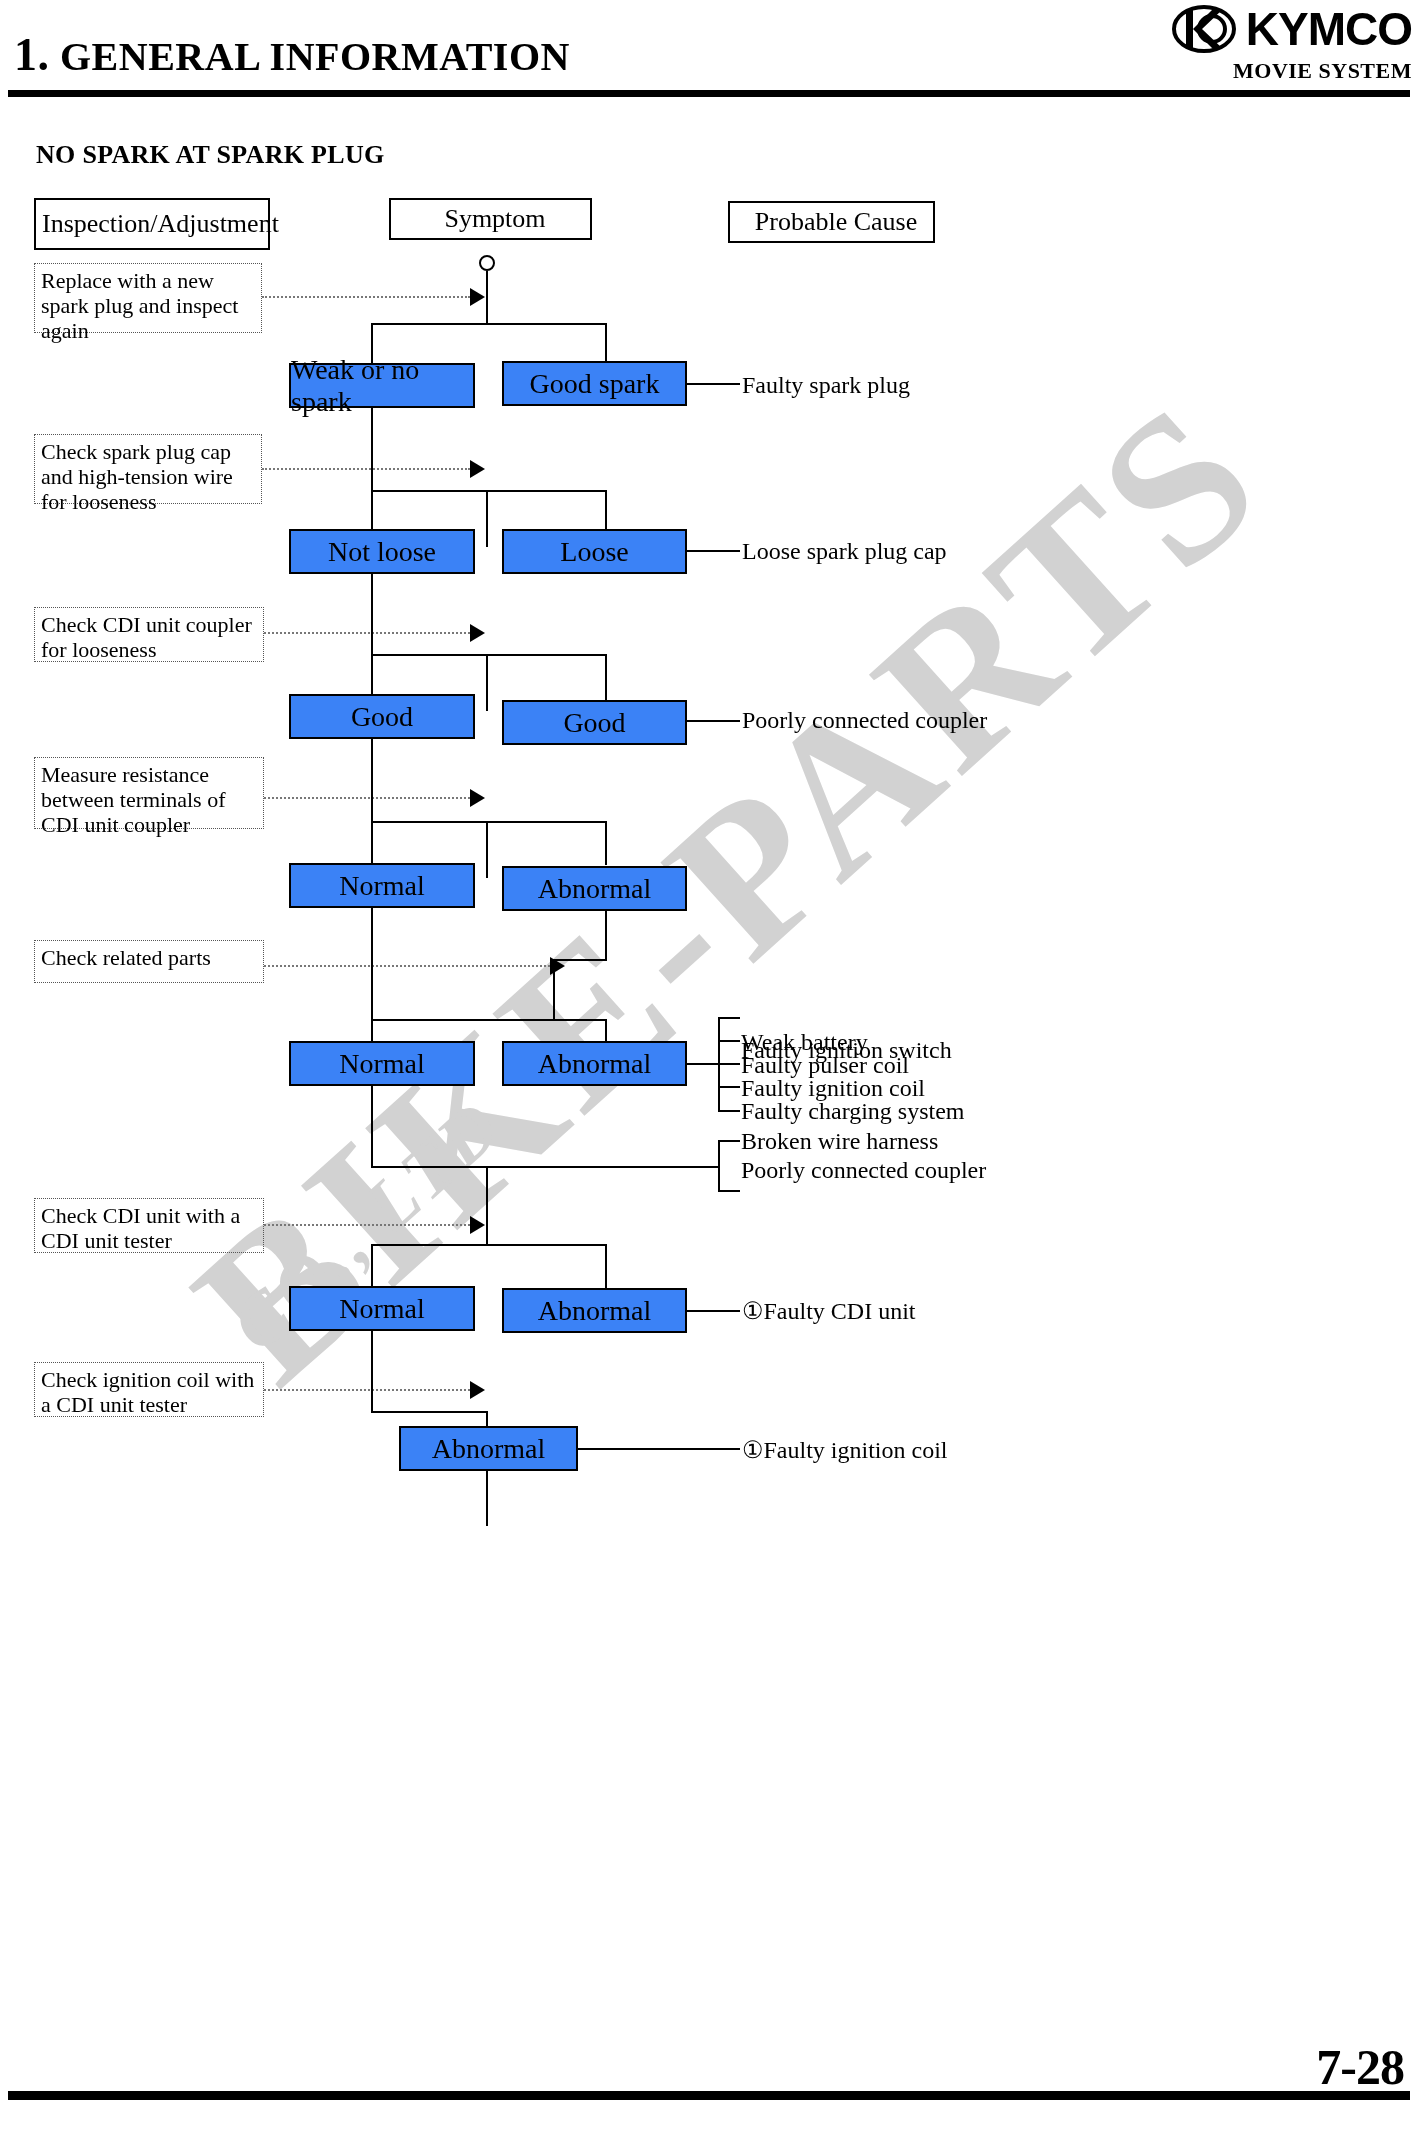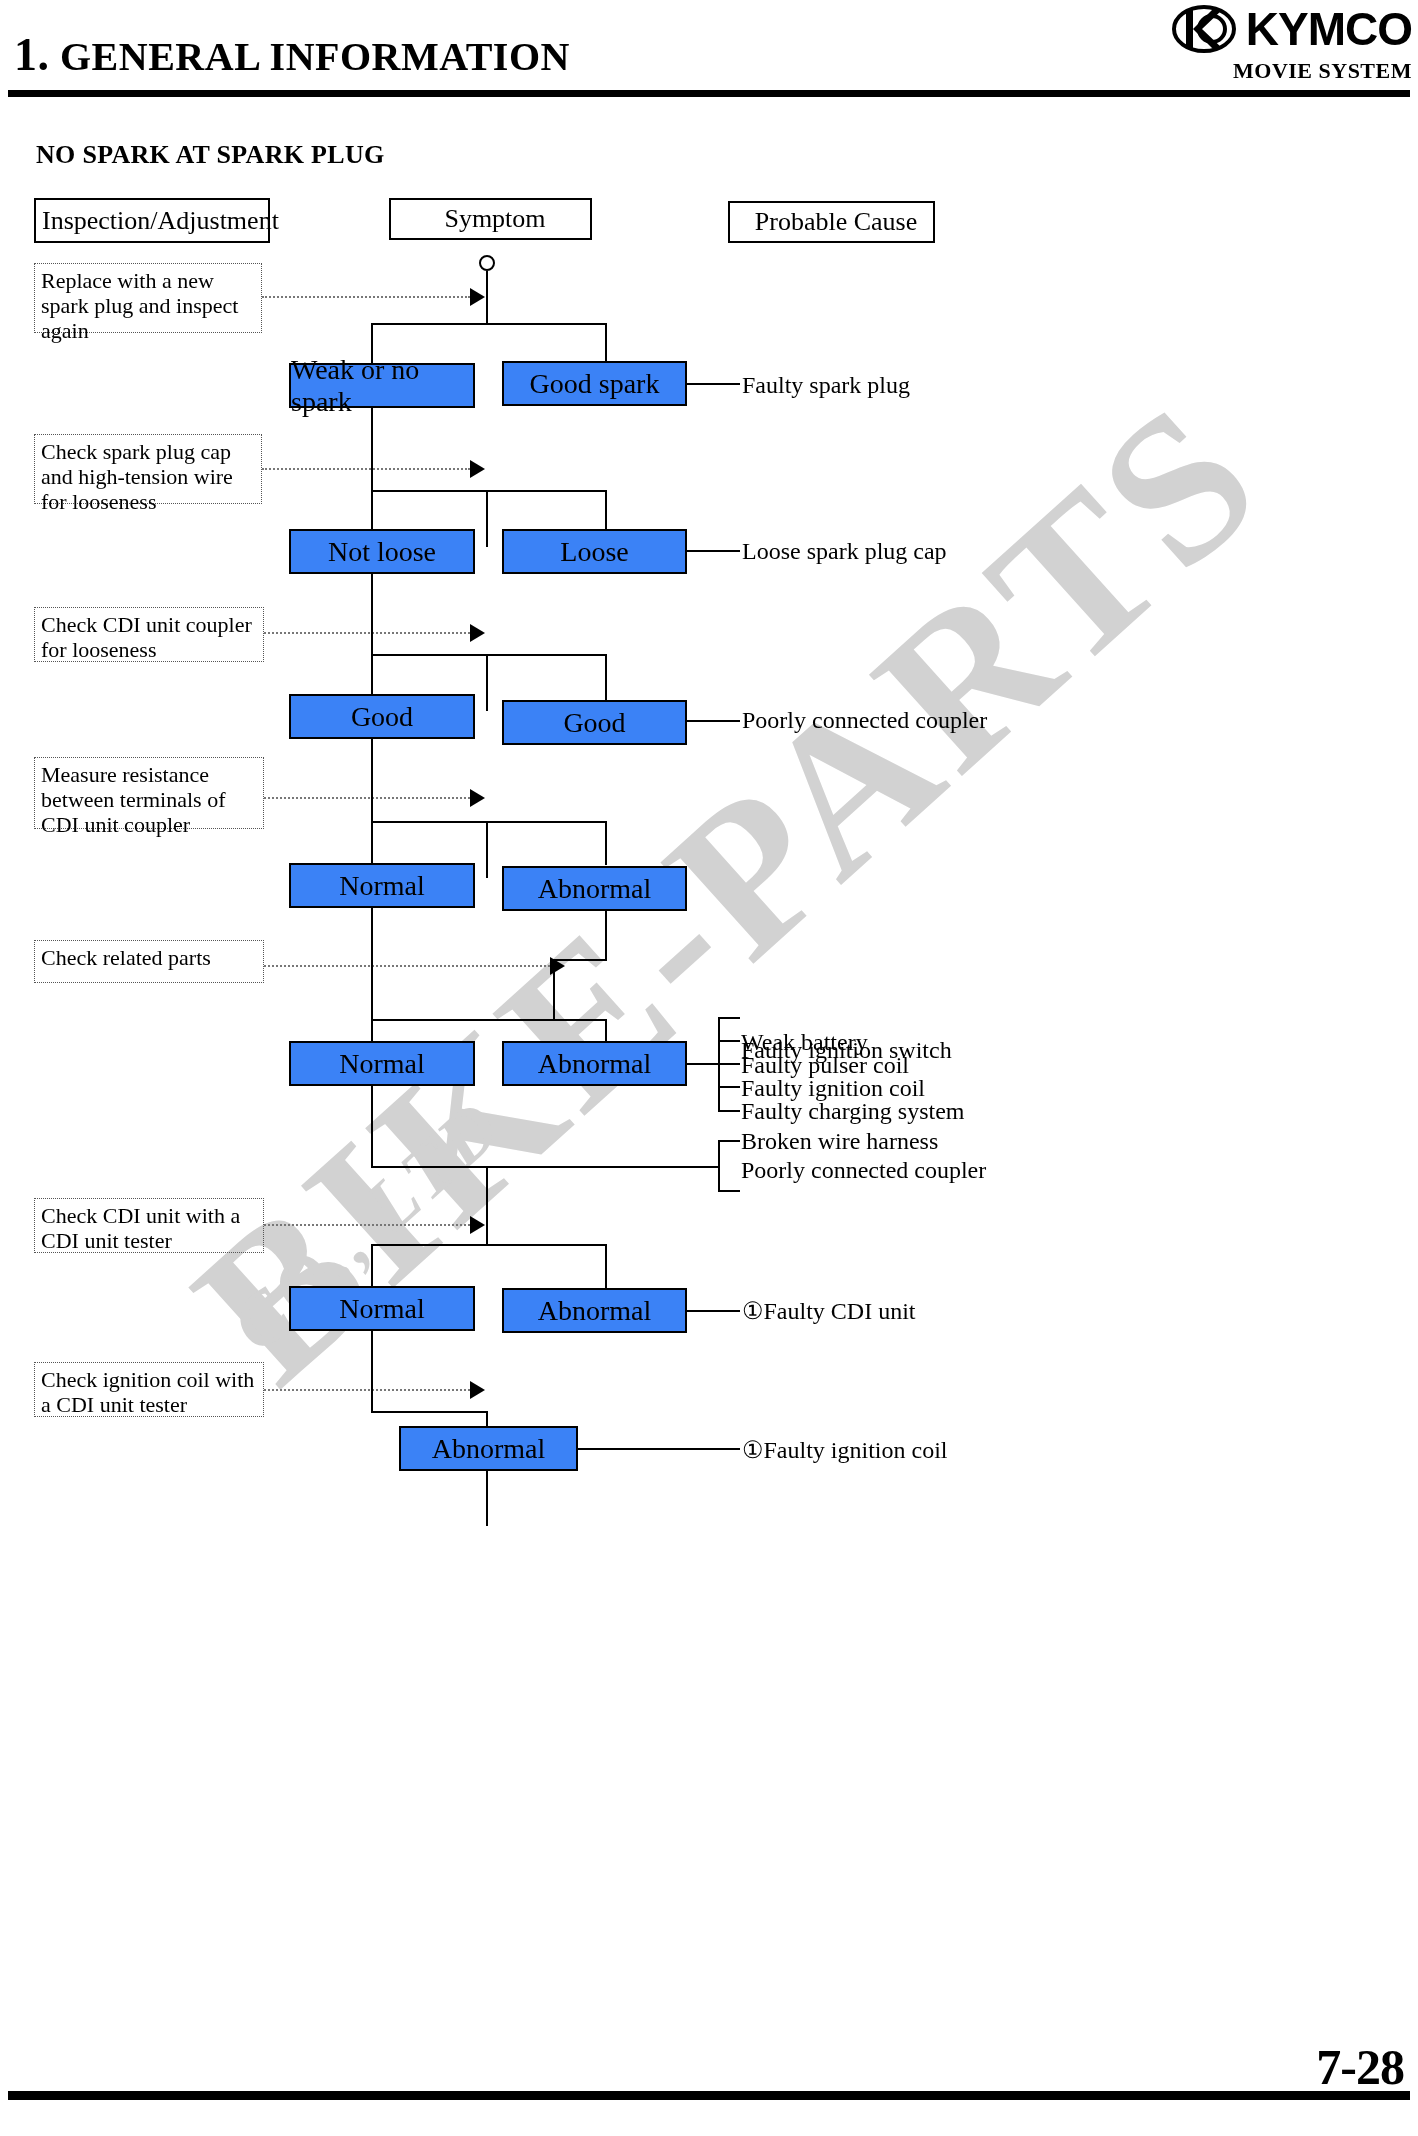--- a/index.html
+++ b/index.html
@@ -219,21 +219,21 @@
       </div>
       <div class="brand-sub">MOVIE SYSTEM</div>
     </div>
     <div class="header-rule"></div>
   </div>
 
   <div class="section-title">NO SPARK AT SPARK PLUG</div>
 
   <div class="chart">
 
-    <div class="hdr-box left-align" style="left:34px; top:198px; width:236px; height:45px;">Inspection/Adjustment</div>
+    <div class="hdr-box left-align" style="left:34px; top:198px; width:236px; height:52px;">Inspection/Adjustment</div>
     <div class="hdr-box" style="left:389px; top:198px; width:203px; height:42px;">Symptom</div>
     <div class="hdr-box" style="left:728px; top:201px; width:207px; height:42px;">Probable Cause</div>
 
     <div class="insp-box" style="left:34px; top:263px; width:228px; height:70px;">Replace with a new spark plug and inspect again</div>
     <div class="insp-box" style="left:34px; top:434px; width:228px; height:70px;">Check spark plug cap and high-tension wire for looseness</div>
     <div class="insp-box" style="left:34px; top:607px; width:230px; height:55px;">Check CDI unit coupler for looseness</div>
     <div class="insp-box" style="left:34px; top:757px; width:230px; height:72px;">Measure resistance between terminals of CDI unit coupler</div>
     <div class="insp-box" style="left:34px; top:940px; width:230px; height:43px;">Check related parts</div>
     <div class="insp-box" style="left:34px; top:1198px; width:230px; height:55px;">Check CDI unit with a CDI unit tester</div>
     <div class="insp-box" style="left:34px; top:1362px; width:230px; height:55px;">Check ignition coil with a CDI unit tester</div>

